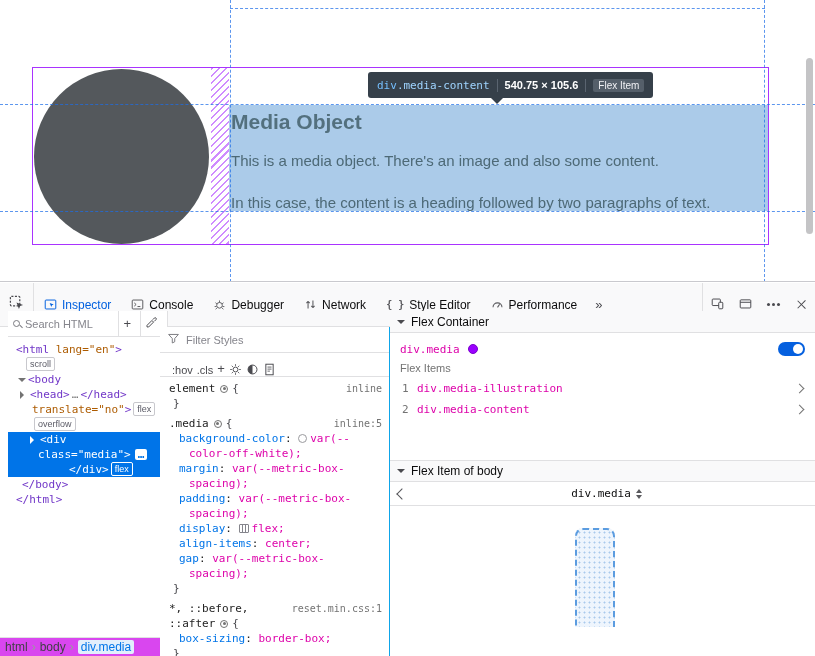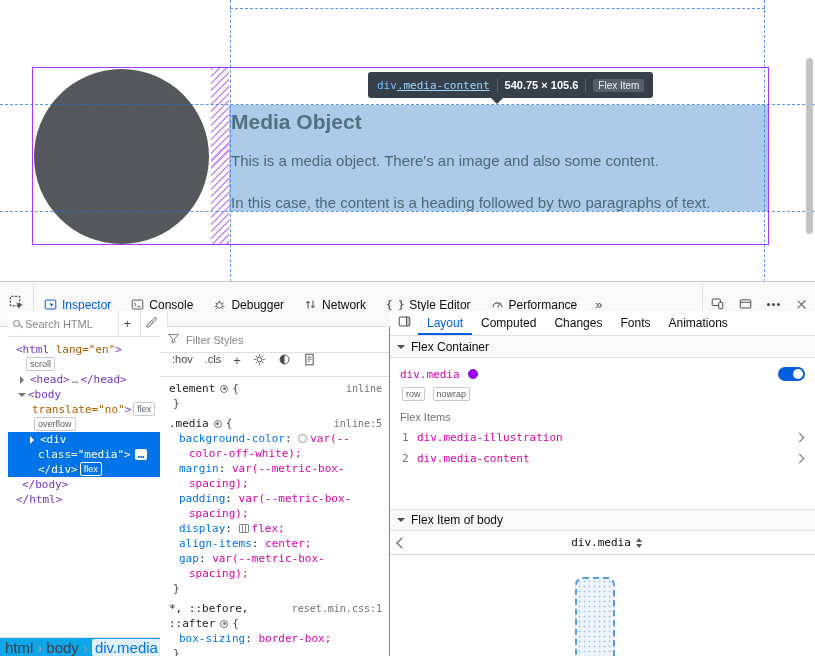--- a/index.html
+++ b/index.html
@@ -15,21 +15,21 @@
   .circle { position:absolute; left:34px; top:69px; width:175px; height:175px; border-radius:50%; background:#54585c; }
   .hatch { position:absolute; left:211px; top:68px; width:18px; height:176px;
            background:repeating-linear-gradient(135deg, rgba(148,0,255,.45) 0 1.5px, transparent 1.5px 5px); }
   .hoverfill { position:absolute; left:229px; top:105px; width:539px; height:106px; background:rgba(87,151,211,.5); }
   .page-heading { position:absolute; left:231px; top:110px; font-size:21px; font-weight:bold; color:#53707e; white-space:nowrap; }
   .page-para { position:absolute; left:231px; font-size:15px; color:#4d6976; white-space:nowrap; }
   .p1 { top:152px; } .p2 { top:194px; }
   .tooltip { position:absolute; left:368px; top:72px; height:26px; background:#36404a; border-radius:3px;
              display:flex; align-items:center; padding:0 9px; gap:7px; z-index:40; white-space:nowrap; }
   .tt-sel { font:11px "DejaVu Sans Mono",monospace; color:#75bfff; }
-  .tt-class { color:#9fd4ff;text-decoration:underline; }
+  .tt-class { color:#9fd4ff; }
   .tt-sep { width:1px; height:13px; background:#5a6470; }
   .tt-dims { font-size:11px; font-weight:bold; color:#fff; }
   .tt-badge { font-size:10px; color:#f0f0f4; background:#555f6a; border-radius:2px; padding:1px 5px; }
   .tt-arrow { position:absolute; left:491px; top:98px; width:0; height:0; border:6px solid transparent; border-top-color:#36404a; z-index:40; }
   .page-scrollbar { position:absolute; right:2px; top:58px; width:7px; height:176px; border-radius:4px; background:#c4c4c6; }
 
   
   .toolbox-tabbar { position:absolute; left:0; top:283px; width:815px; height:44px; background:#f9f9fa;
                     border-bottom:1px solid #e0e0e2; display:flex; align-items:stretch; }
   .pick-btn { width:34px; display:flex; align-items:center; justify-content:center; color:#4a4a4f; border-right:1px solid #e0e0e2; }
@@ -67,30 +67,30 @@
   .tw-closed { border-left-color:#737373; margin-left:2px; vertical-align:-1px; }
   .tw-open { border-top-color:#737373; margin-top:3px; vertical-align:-3px; }
   .muted { color:#737373; padding:0 2px; }
   .selected-node { background:#0074e8; }
   .selected-node .tag,.selected-node .attr,.selected-node .muted { color:#fff; }
   .selected-node .tw-closed { border-left-color:#fff; }
   .selected-node .badge { border-color:#fff; color:#fff; background:transparent; }
   .ellipsis-box { display:inline-block; background:#fff; color:#0074e8 !important; border-radius:2px; padding:0 3px; margin-left:4px; line-height:11px; font-weight:bold; }
 
   
-  .breadcrumb-bar { position:absolute; left:0; top:637px; width:192px; height:19px; background:#0ea5e9;
-                    border-top:1px solid #e0e0e2; border-right:1px solid #e0e0e2; display:flex; align-items:center; padding:0 5px; font-size:15px; }
+  .breadcrumb-bar { position:absolute; left:0; top:637px; width:192px; height:19px; background:#d946ef;
+                    border-top:1px solid #e0e0e2; border-right:1px solid #e0e0e2; display:flex; align-items:center; padding:0 5px; font-size:12px; }
   .crumb { color:#3f3f45; white-space:nowrap; }
   .crumb:not(:last-child)::after { content:"›"; color:#9a9aa0; margin:0 4px; }
   .crumb.active { color:#0074e8; background:#e2effc; border-radius:2px; padding:0 3px; }
 
   
   .rules-panel { position:absolute; left:160px; top:327px; width:230px; height:345px; background:#fff; border-right:1px solid #0ea5e9; overflow:hidden; }
   .rules-filter { height:26px; border-bottom:1px solid #e0e0e2; display:flex; align-items:center; gap:6px; padding:0 7px; color:#7a7a80; }
-  .rules-toolbar { height:24px; border-bottom:1px solid #e0e0e2; display:flex; align-items:flex-start; gap:12px; padding:0 12px; font-size:11px; color:#4a4a4f; }
+  .rules-toolbar { height:24px; border-bottom:1px solid #e0e0e2; display:flex; align-items:flex-end; gap:4px; padding:0 12px; font-size:11px; color:#4a4a4f; }
   .rtb-icon { color:#4a4a4f; display:flex; align-items:center; }
   .rules-list { font:11px "DejaVu Sans Mono",monospace; padding-top:4px; }
   .rule { padding:0 7px 0 9px; margin-bottom:5px; }
   .rline { line-height:15px; }
   .rhead { display:flex; align-items:center; white-space:nowrap; }
   .sel { color:#222; }
   .brace { color:#4a4a4f; margin-left:4px; }
   .src { margin-left:auto; color:#737373; font-size:10px; padding-left:6px; }
   .hl-icon { display:inline-block; width:8px; height:8px; border:1px solid #737373; border-radius:50%; margin-left:5px; position:relative; flex:none; }
   .hl-icon::after { content:""; position:absolute; inset:1.5px; background:#737373; border-radius:50%; }
@@ -265,39 +265,39 @@
     </div>
 
     <div class="markup-tree">
       <div class="mrow" style="padding-left:8px;">
         <span class="tag">&lt;html</span><span class="attr"> lang="en"</span><span class="tag">&gt;</span>
       </div>
       <div class="mrow" style="padding-left:16px;">
         <span class="badge">scroll</span>
       </div>
       <div class="mrow" style="padding-left:10px;">
+        <span class="tw tw-open"></span><span class="tag">&lt;body</span>
+      </div>
+      <div class="mrow" style="padding-left:10px;">
         <span class="tw tw-closed"></span><span class="tag">&lt;head&gt;</span><span class="muted">…</span><span class="tag">&lt;/head&gt;</span>
-      </div>
-      <div class="mrow" style="padding-left:10px;">
-        <span class="tw tw-open"></span><span class="tag">&lt;body</span>
       </div>
       <div class="mrow" style="padding-left:24px;">
         <span class="attr">translate="no"</span><span class="tag">&gt;</span><span class="badge">flex</span>
       </div>
       <div class="mrow" style="padding-left:24px;">
         <span class="badge">overflow</span>
       </div>
       <div class="selected-node">
         <div class="mrow" style="padding-left:20px;">
           <span class="tw tw-closed"></span><span class="tag">&lt;div</span>
         </div>
         <div class="mrow" style="padding-left:30px;">
           <span class="attr">class="media"</span><span class="tag">&gt;</span><span class="ellipsis-box">…</span>
         </div>
-        <div class="mrow" style="padding-left:30px;">
+        <div class="mrow" style="padding-left:30px;margin-left:31px;">
           <span class="tag">&lt;/div&gt;</span><span class="badge">flex</span>
         </div>
       </div>
       <div class="mrow" style="padding-left:14px;">
         <span class="tag">&lt;/body&gt;</span>
       </div>
       <div class="mrow" style="padding-left:8px;">
         <span class="tag">&lt;/html&gt;</span>
       </div>
     </div>
@@ -394,48 +394,30 @@
           <span class="pn">box-sizing</span><span class="pv">border-box</span>
         </div>
         <div class="rline"><span class="brace">}</span></div>
       </div>
 
       <div class="inherited-head">Inherited from body</div>
     </div>
   </div>
 
   <div class="sidebar-panel">
-    <div class="sidebar-tabs">
-      <div class="pane-toggle">
-        <span><svg class="svgi" viewBox="0 0 16 16">
-              <rect x="1.5" y="2.5" width="13" height="11" rx="1" fill="none" stroke="currentColor" stroke-width="1.2"></rect>
-              <path d="M10.5 2.5v11" stroke="currentColor" stroke-width="1.2"></path>
-              <rect x="10.5" y="2.5" width="4" height="11" fill="currentColor" opacity=".3"></rect>
-            </svg></span>
-      </div>
-      <div class="side-tab active">Layout</div>
-      <div class="side-tab">Computed</div>
-      <div class="side-tab">Changes</div>
-      <div class="side-tab">Fonts</div>
-      <div class="side-tab">Animations</div>
-    </div>
 
     <div class="acc-header">
       <span class="acc-tw"></span>
       <span>Flex Container</span>
     </div>
 
     <div class="sel-row">
       <span class="sel-mono">div.media</span>
       <span class="dot"></span>
       <span class="toggle"></span>
-    </div>
-    <div class="badges-row">
-      <span class="badge">row</span>
-      <span class="badge">nowrap</span>
     </div>
     <div class="items-label">Flex Items</div>
     <div class="fitem">
       <span class="fnum">1</span>
       <span class="fsel">div.media-illustration</span>
       <span class="chev-r"></span>
     </div>
     <div class="fitem">
       <span class="fnum">2</span>
       <span class="fsel">div.media-content</span>

